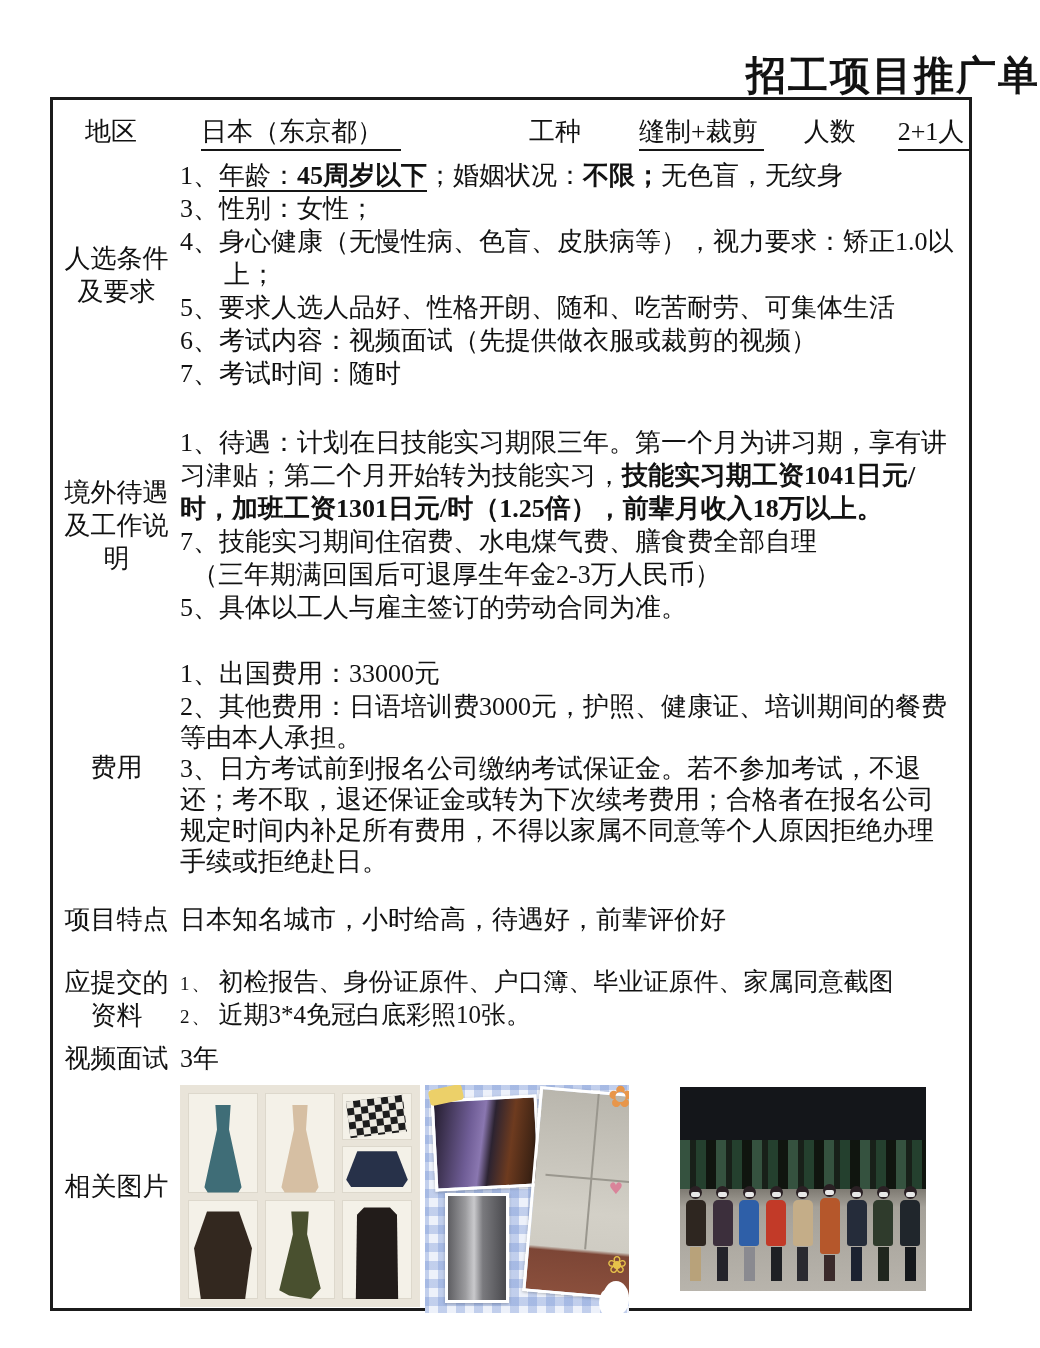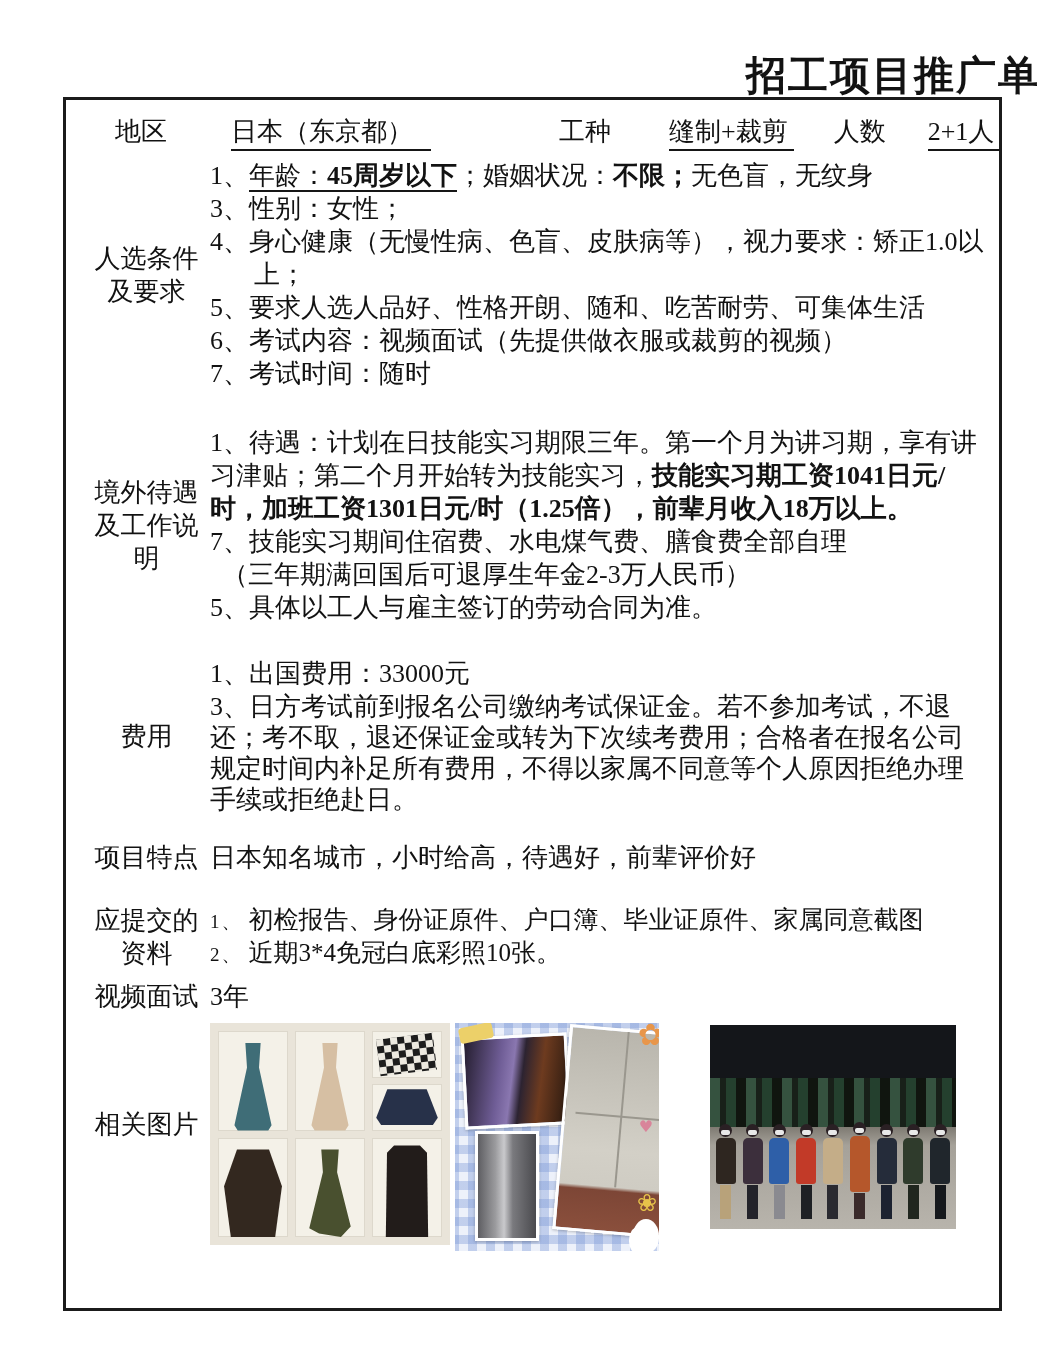--- a/index.html
+++ b/index.html
@@ -1,22 +1,22 @@
 <!DOCTYPE html>
 <html><head>
 <meta charset="utf-8">
 <style>
   html,body{margin:0;padding:0;background:#ffffff;}
   body{width:1040px;height:1348px;overflow:hidden;position:relative;
        font-family:"Liberation Serif","DejaVu Serif",serif;color:#121212;}
   .title{margin:0;position:absolute;top:48px;left:0;width:1040px;text-align:right;
          font-family:Liberation Serif, serif;
          font-weight:bold;font-size:40px;letter-spacing:2px;}
-  .sheet{position:absolute;left:63px;top:97px;width:916px;height:1208px;
-         border:3px solid #1b1b1b;background:#ffffff;padding-left:17px;}
+  .sheet{position:absolute;left:50px;top:97px;width:916px;height:1208px;
+         border:3px solid #1b1b1b;background:#ffffff;}
   
   .hdr-row{display:flex;align-items:baseline;padding-top:14px;font-size:26px;white-space:nowrap;}
   .hdr-row .hl{flex:none;}
   .u{border-bottom:2px solid #161616;}
   .hl1{margin-left:32px;}
   .hv1{margin-left:64px;padding-right:18px;}
   .hl2{margin-left:128px;}
   .hv2{margin-left:58px;padding-right:6px;}
   .hl3{margin-left:40px;}
   .hv3{margin-left:42px;padding-right:6px;}
@@ -142,20 +142,21 @@
       <div class="line">5、具体以工人与雇主签订的劳动合同为准。</div>
     </div>
   </div>
 
   <div class="row r-fees">
     <div class="lbl">
       <span>费用</span>
     </div>
     <div class="content">
       <div class="line">1、出国费用：33000元</div>
+      <div class="line">2、其他费用：日语培训费3000元，护照、健康证、培训期间的餐费等由本人承担。</div>
       <div class="line">3、日方考试前到报名公司缴纳考试保证金。若不参加考试，不退还；考不取，退还保证金或转为下次续考费用；合格者在报名公司规定时间内补足所有费用，不得以家属不同意等个人原因拒绝办理手续或拒绝赴日。</div>
     </div>
   </div>
 
   <div class="row r-feat">
     <div class="lbl">
       <span>项目特点</span>
     </div>
     <div class="content">
       <div class="line">日本知名城市，小时给高，待遇好，前辈评价好</div>

